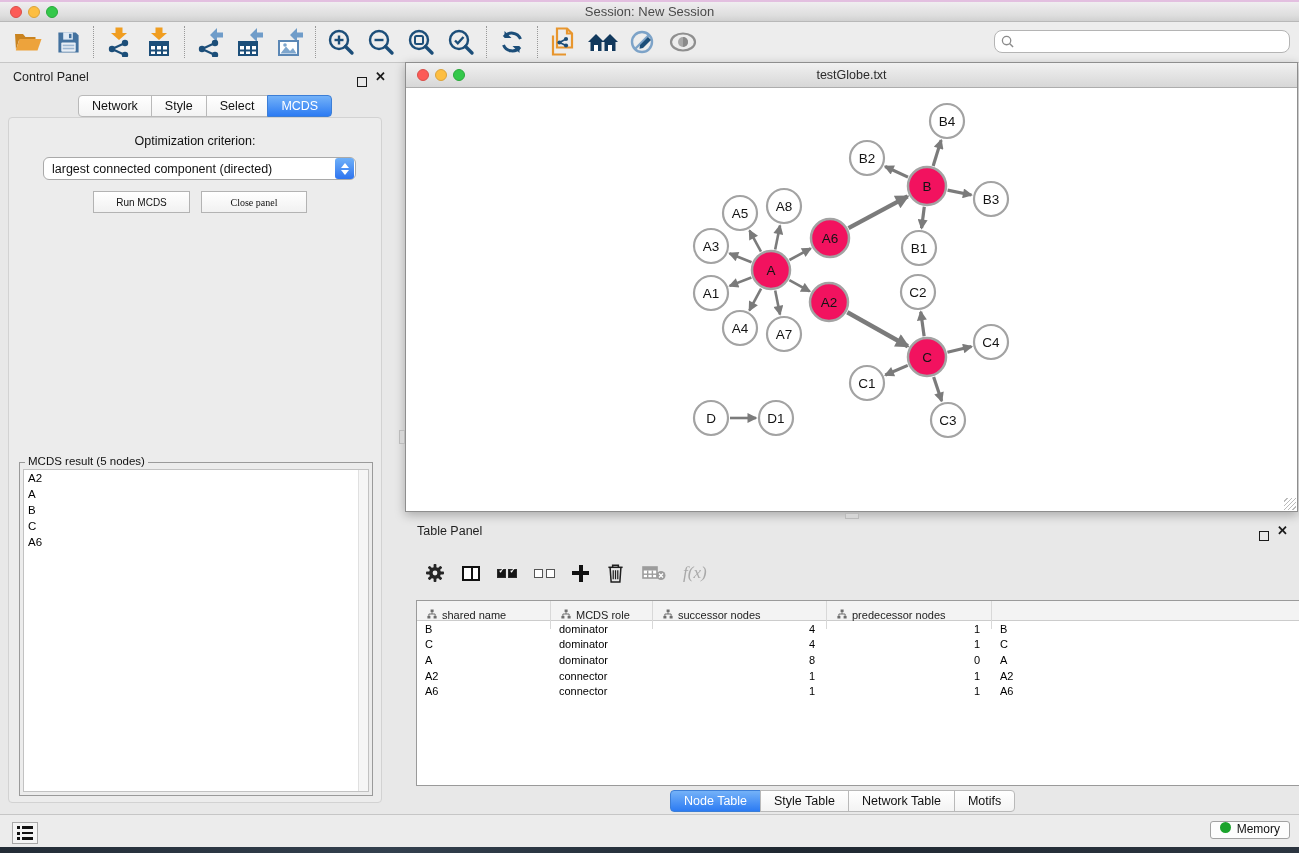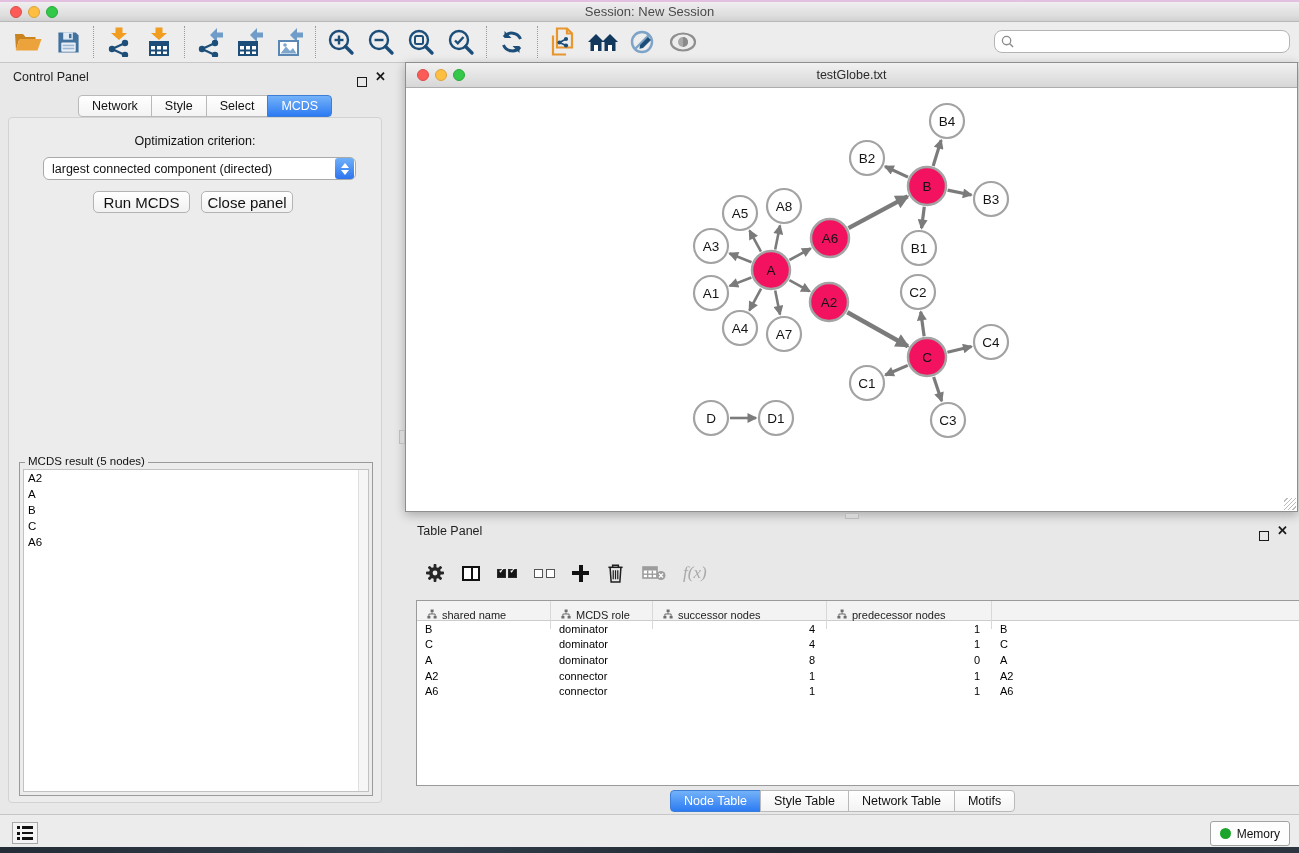--- a/index.html
+++ b/index.html
@@ -40,21 +40,21 @@
   .cp-body { position:absolute; left:8px; top:117px; width:374px; height:686px;
              background:#ececec; border:1px solid #d2d2d2; border-radius:4px; }
   .crit-label { position:absolute; left:0; right:0; top:16px; text-align:center; font-size:12.5px; color:#111; }
   .dropdown { position:absolute; left:34px; top:39px; width:313px; height:23px; background:#fff;
               border:1px solid #a9a9a9; border-radius:6px; display:flex; align-items:center; }
   .dropdown .dval { flex:1; font-size:12.5px; padding-left:8px; color:#111; white-space:nowrap; }
   .dropdown .stepper { width:19px; height:21px; border-radius:3px; margin-right:1px;
                        background:linear-gradient(#6fb0f8,#2e74ef); display:flex; flex-direction:column;
                        align-items:center; justify-content:center; gap:2px; }
   .mac-btn { position:absolute; height:22px; background:linear-gradient(#ffffff,#f1f1f1);
-             border:1px solid #b3b3b3; border-radius:5px; font-size:15px; color:#111;
+             border:1px solid #b3b3b3; border-radius:0; font-size:10px; color:#111;
              display:flex; align-items:center; justify-content:center; }
   .groupbox { position:absolute; left:10px; top:344px; width:354px; height:334px; border:1px solid #9a9a9a; }
   .groupbox .legend { position:absolute; top:-8px; left:5px; background:#ececec; padding:0 3px;
                       font-size:11.5px; color:#111; }
   .listbox { position:absolute; left:3px; top:6px; right:3px; bottom:3px; background:#fff;
              border:1px solid #c2c2c2; overflow:hidden; }
   .listbox .track { position:absolute; right:0; top:0; bottom:0; width:10px; background:#f6f6f6; border-left:1px solid #e0e0e0; }
   .list-item { font-size:11.5px; color:#000; padding:1.5px 0 1.5px 4px; line-height:13px; }
 
   
@@ -97,22 +97,22 @@
 
   .tp-tabs { position:absolute; top:790px; }
 
   
   .statusbar { position:absolute; left:0; top:814px; width:100%; height:33px; background:#ececec; border-top:1px solid #c6c6c6; }
   .list-btn { position:absolute; left:12px; top:7px; width:26px; height:22px; background:#f4f4f4;
               border:1px solid #a8a8a8; display:flex; flex-direction:column; justify-content:center; gap:2.5px; padding-left:4px; }
   .list-btn .li-row { display:flex; align-items:center; gap:2px; }
   .list-btn .li-dot { width:3px; height:3px; background:#111; }
   .list-btn .li-bar { width:11px; height:2.5px; background:#111; }
-  .memory-btn { position:absolute; right:9px; top:6px; height:25px; padding:0 9px; background:#fdfdfd;
-                border:1px solid #a2a2a2; border-radius:3px; display:flex; align-items:center; gap:6px; font-size:12px; color:#111; }
+  .memory-btn { position:absolute; right:9px; top:6px; height:18px; padding:0 9px; background:#fdfdfd;
+                border:1px solid #a2a2a2; border-radius:3px; display:flex; align-items:flex-start; gap:6px; font-size:12px; color:#111; }
   .mem-dot { width:11px; height:11px; border-radius:50%; background:#1ba32c; }
   .desktop-strip { position:absolute; left:0; bottom:0; width:100%; height:6px;
                    background:linear-gradient(90deg,#232c36,#33404e 30%,#1f2831 60%,#2c3540); }
 </style>
 </head>
 <body>
 
 <div class="screen">
 
   <div class="top-accent"></div>
@@ -296,21 +296,21 @@
       <div class="stepper">
         <svg width="8" height="5" viewBox="0 0 8 5">
             <path d="M0 5 L4 0 L8 5 Z" fill="#fff"></path>
           </svg>
         <svg width="8" height="5" viewBox="0 0 8 5">
             <path d="M0 0 L4 5 L8 0 Z" fill="#fff"></path>
           </svg>
       </div>
     </div>
     <div class="mac-btn" style="left:84px; top:73px; width:97px;">Run MCDS</div>
-    <div class="mac-btn" style="left:192px; top:73px; width:92px;">Close panel</div>
+    <div class="mac-btn" style="left:192px; top:73px; width:106px;font-family:Liberation Serif, serif;">Close panel</div>
     <div class="groupbox">
       <span class="legend">MCDS result (5 nodes)</span>
       <div class="listbox">
         <div id="mcds-list">
             <div class="list-item">A2</div>
             <div class="list-item">A</div>
             <div class="list-item">B</div>
             <div class="list-item">C</div>
             <div class="list-item">A6</div>
           </div>

